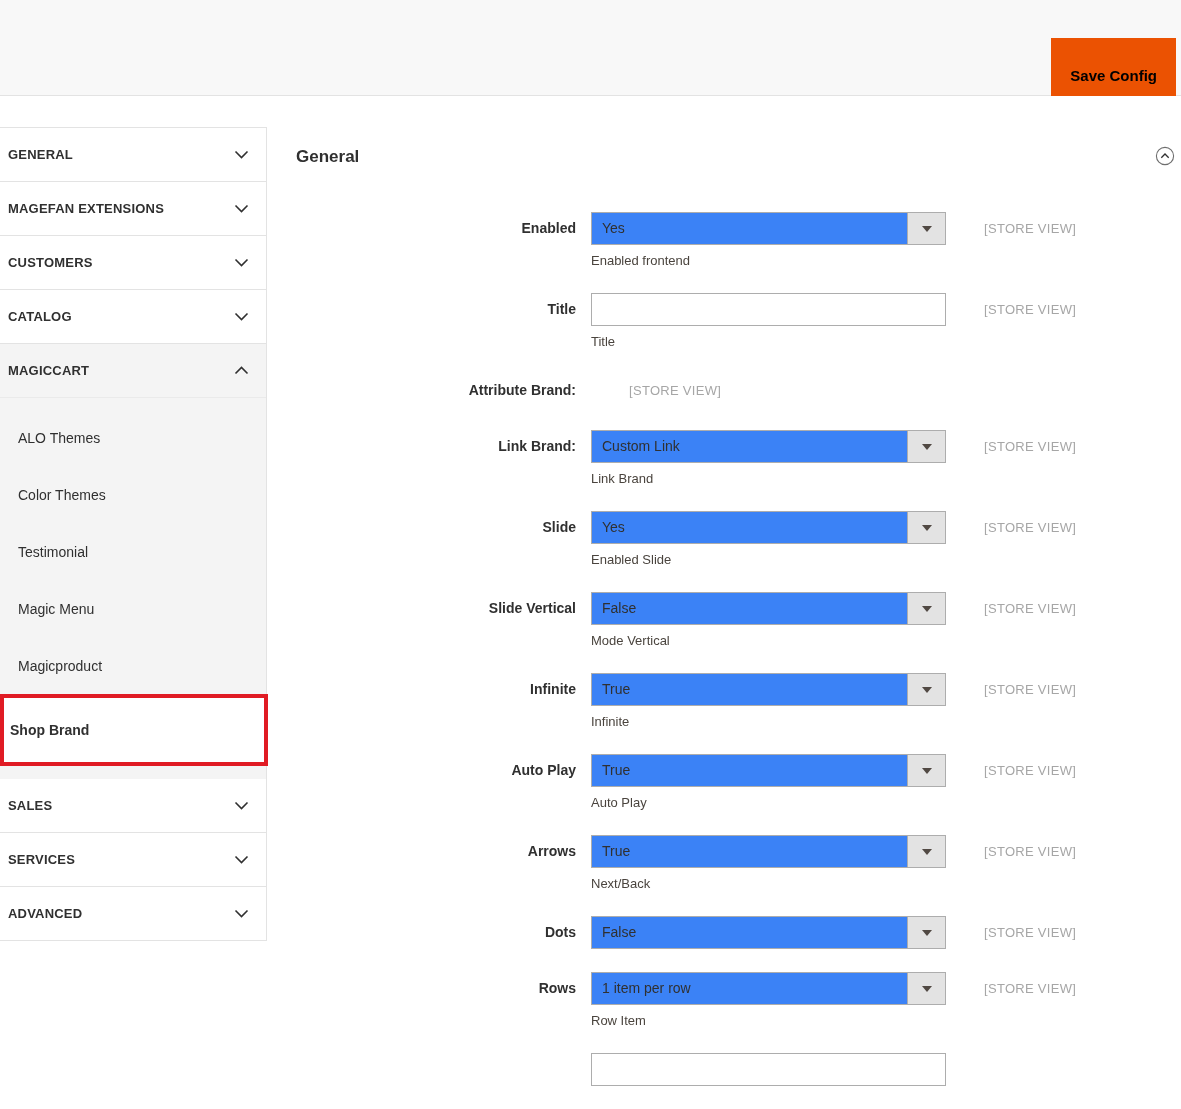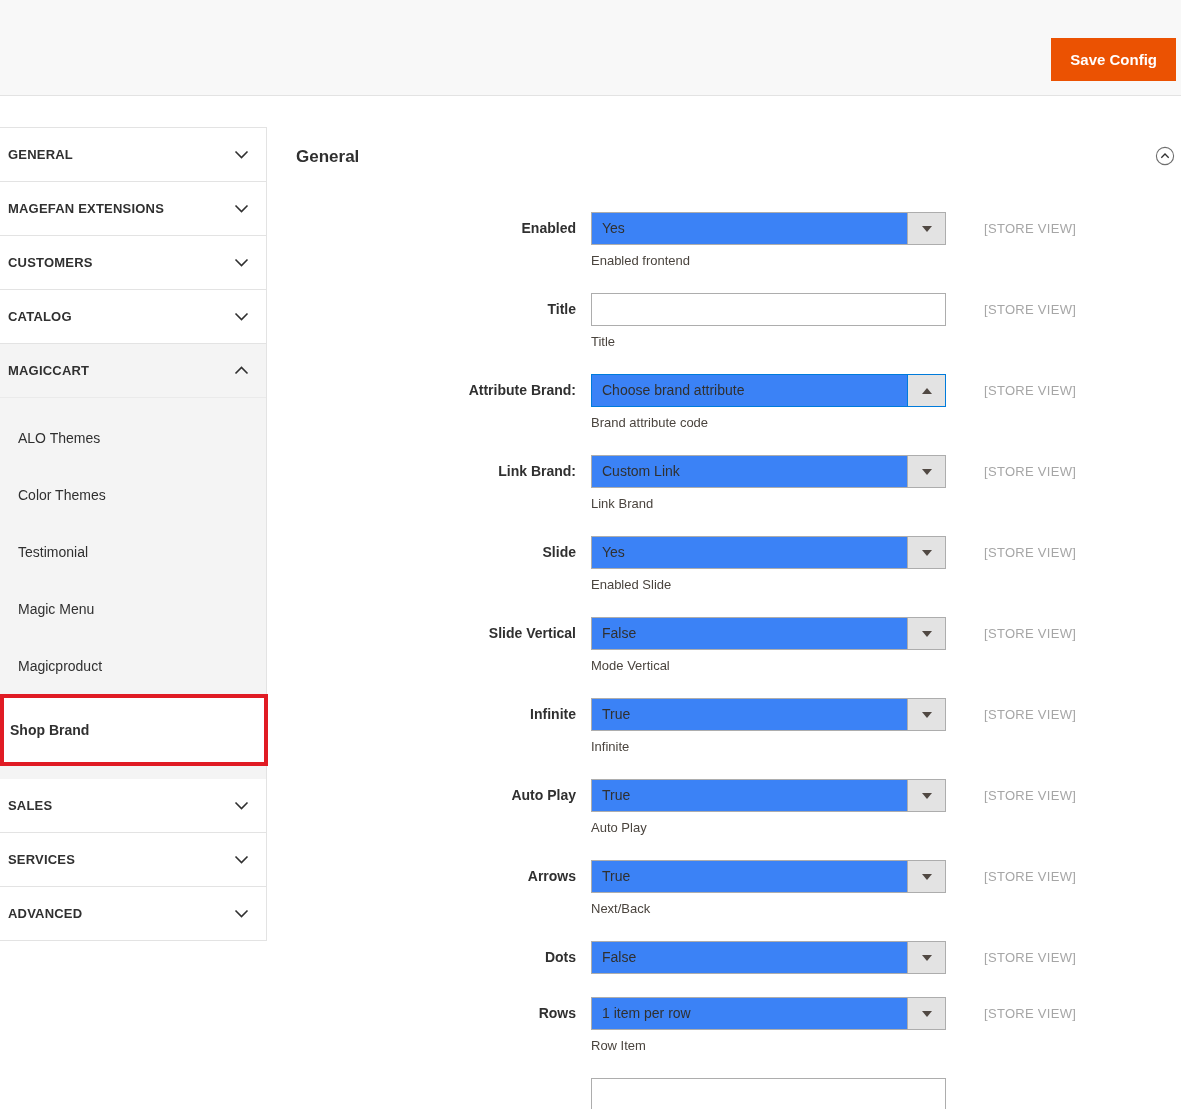--- a/index.html
+++ b/index.html
@@ -20,22 +20,22 @@
     font-family: "Liberation Sans", sans-serif;
   }
 
   
   .header {
     position: absolute; left: 0; top: 0; width: 100%; height: 95px;
     background: #f8f8f8; border-bottom: 1px solid var(--border);
   }
   .save-btn {
     position: absolute; top: 38px; right: 5px;
-    height: 43px; padding: 0 19px;
-    background: var(--accent); color: #ffffff;
+    height: 43px; padding: 16px 19px;
+    background: var(--accent); color: #000000;
     border: none; font-family: inherit;
     font-size: 15px; font-weight: bold; cursor: pointer;
   }
 
   
   .sidebar {
     position: absolute; left: 0; top: 127px; width: 266px;
     border-top: 1px solid var(--border);
     border-right: 1px solid var(--border);
     background: #fff;
@@ -231,29 +231,20 @@
         </div>
     <div class="fnote">[STORE VIEW]</div>
   </div>
       <div class="frow">
     <div class="flabel">Title</div>
     <div class="fcol"><input class="finput" type="text" style=""><div class="helper">Title</div></div>
     <div class="fnote">[STORE VIEW]</div>
   </div>
       <div class="frow">
     <div class="flabel">Attribute Brand:</div>
-    <div class="fcol">
-          <div class="fselect focused">
-            <span class="val">Choose brand attribute</span>
-            <span class="arrow">
-              <i class="tri up"></i>
-            </span>
-          </div>
-          <div class="helper">Brand attribute code</div>
-        </div>
     <div class="fnote">[STORE VIEW]</div>
   </div>
       <div class="frow">
     <div class="flabel">Link Brand:</div>
     <div class="fcol">
           <div class="fselect">
             <span class="val">Custom Link</span>
             <span class="arrow">
               <i class="tri"></i>
             </span>

